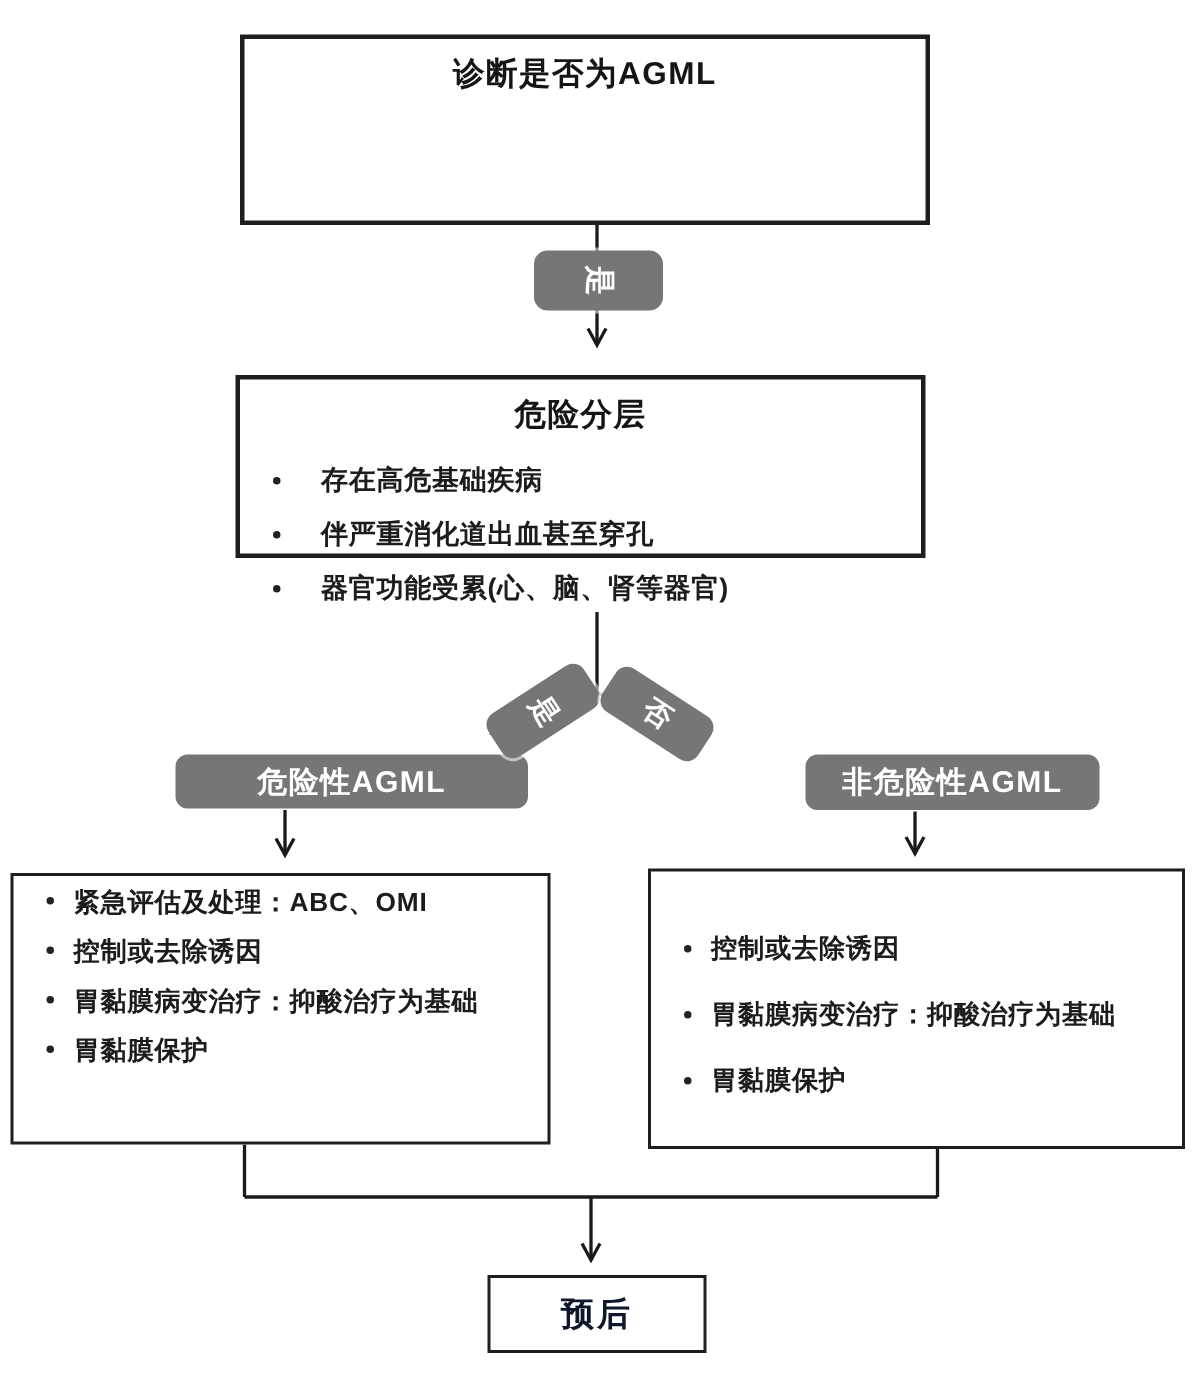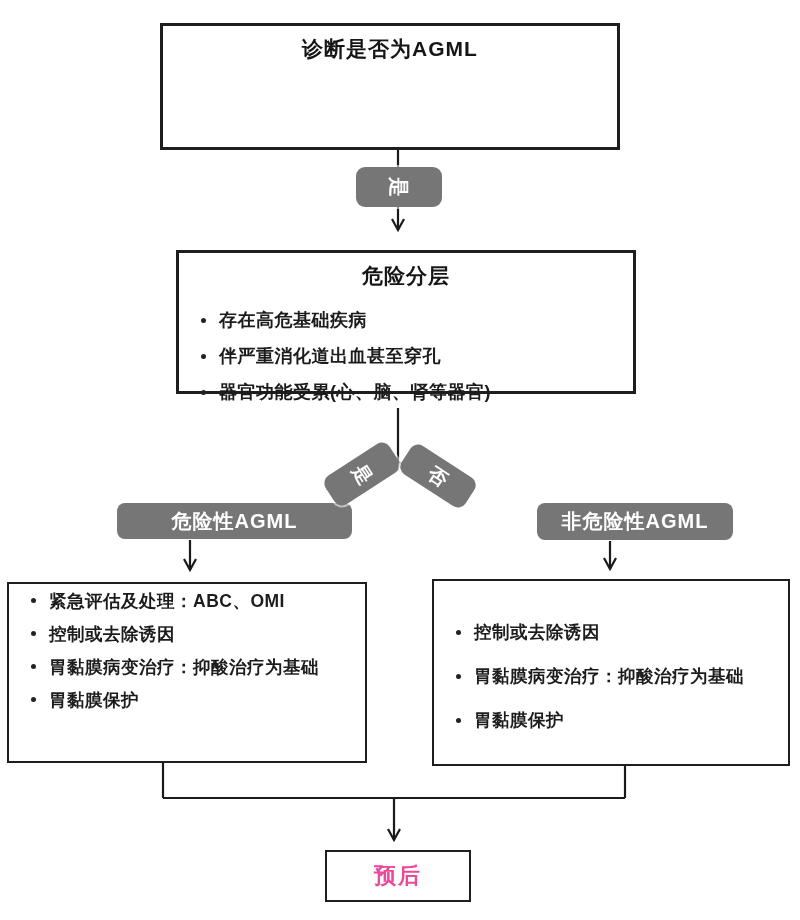--- a/index.html
+++ b/index.html
@@ -21,40 +21,40 @@
   ul.bullets{list-style:none;margin:0;padding:0 10px 0 22px;}
   li.bullet{
     display:flex;align-items:center;font-weight:700;color:#1c1c1c;
     font-size:18px;letter-spacing:0.5px;
   }
   .dot{flex:0 0 auto;width:5px;height:5px;border-radius:50%;background:#222;margin-right:13px;}
   
   .box-diagnosis ul.bullets{margin-top:10px;}
   .box-diagnosis li.bullet{height:34px;}
   .box-risk ul.bullets{margin-top:12px;}
-  .box-risk li.bullet{height:36px;}
+  .box-risk li.bullet{height:36px;gap:14px;}
   .box-dangerous ul.bullets{}
   .box-dangerous li.bullet{height:33px;font-size:17.5px;}
   .box-nondangerous ul.bullets{margin-top:29px;}
   .box-nondangerous li.bullet{height:44px;font-size:17.5px;}
   .pill{
     position:absolute;background:#767676;border-radius:9px;color:#ffffff;
     font-weight:700;display:flex;align-items:center;justify-content:center;
     z-index:3;box-shadow:0 0 0 2px rgba(255,255,255,0.55);
   }
   .pill .glyph{display:block;font-size:20px;line-height:1;}
   .rot90{transform:rotate(90deg);}
   .header-pill{
     position:absolute;background:#767676;border-radius:8px;color:#ffffff;
     font-weight:700;font-size:20px;letter-spacing:1px;
     display:flex;align-items:center;justify-content:center;z-index:2;margin-left:44px;
   }
   .box-outcome{
     display:flex;align-items:center;justify-content:center;
-    font-weight:700;font-size:22px;letter-spacing:2px;color:#ec4899;
+    font-weight:700;font-size:22px;letter-spacing:2px;color:#0f172a;
   }
 </style>
 </head>
 <body>
 
 <div class="canvas">
 
   <svg class="connectors" width="800" height="920">
     <defs>
       <marker id="arrow" markerUnits="userSpaceOnUse" markerWidth="18" markerHeight="18" viewBox="0 0 18 18" refX="15" refY="9" orient="auto">
@@ -74,21 +74,21 @@
   </svg>
 
   <div class="flowbox box-diagnosis" style="left:160px;top:23px;width:460px;height:127px;">
     <div class="box-title">诊断是否为AGML</div>
   </div>
 
   <div class="pill" style="left:356px;top:167px;width:86px;height:40px;">
     <span class="glyph rot90">是</span>
   </div>
 
-  <div class="flowbox box-risk" style="left:176px;top:250px;width:460px;height:144px;">
+  <div class="flowbox box-risk" style="left:157px;top:250px;width:460px;height:122px;">
     <div class="box-title">危险分层</div>
     <ul class="bullets">
       <li class="bullet">
         <span class="dot"></span>
         <span>存在高危基础疾病</span>
       </li>
       <li class="bullet">
         <span class="dot"></span>
         <span>伴严重消化道出血甚至穿孔</span>
       </li>

